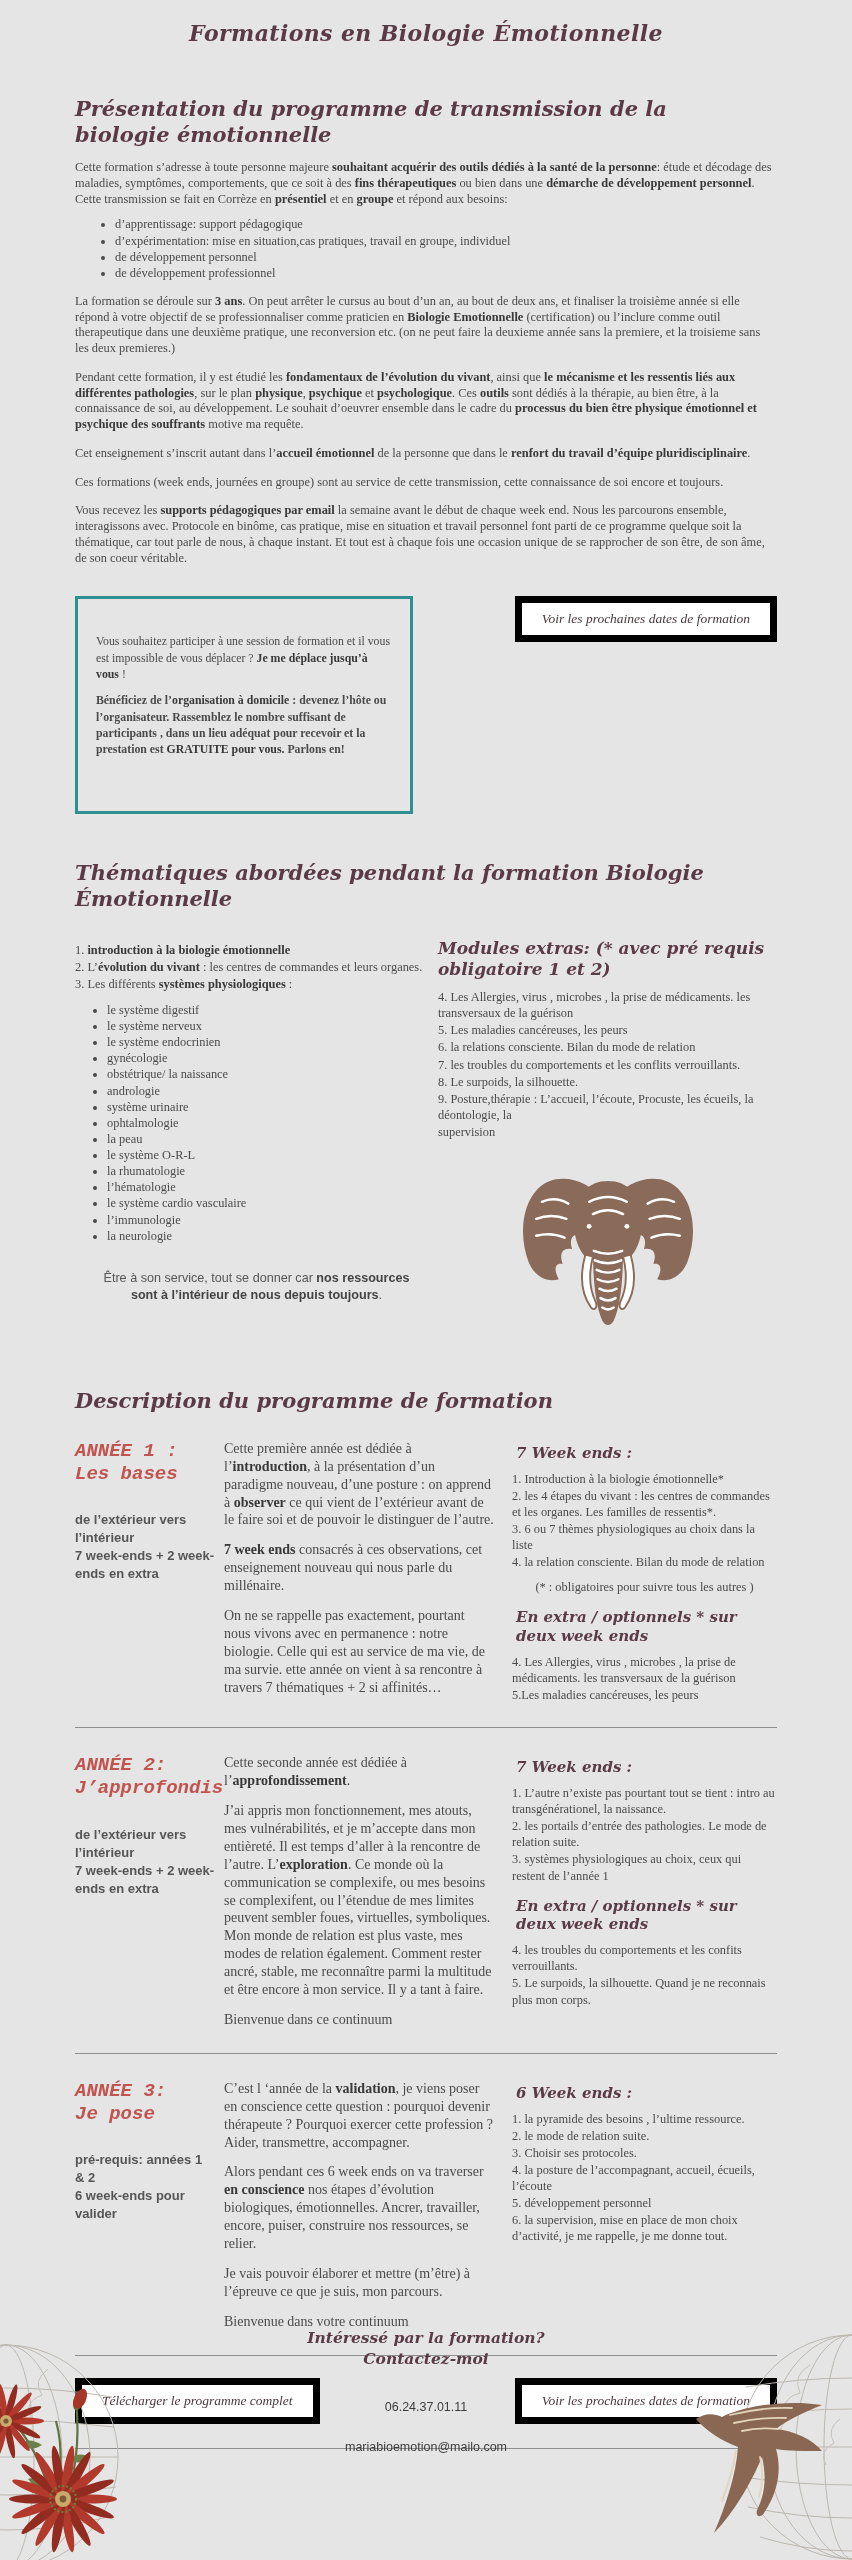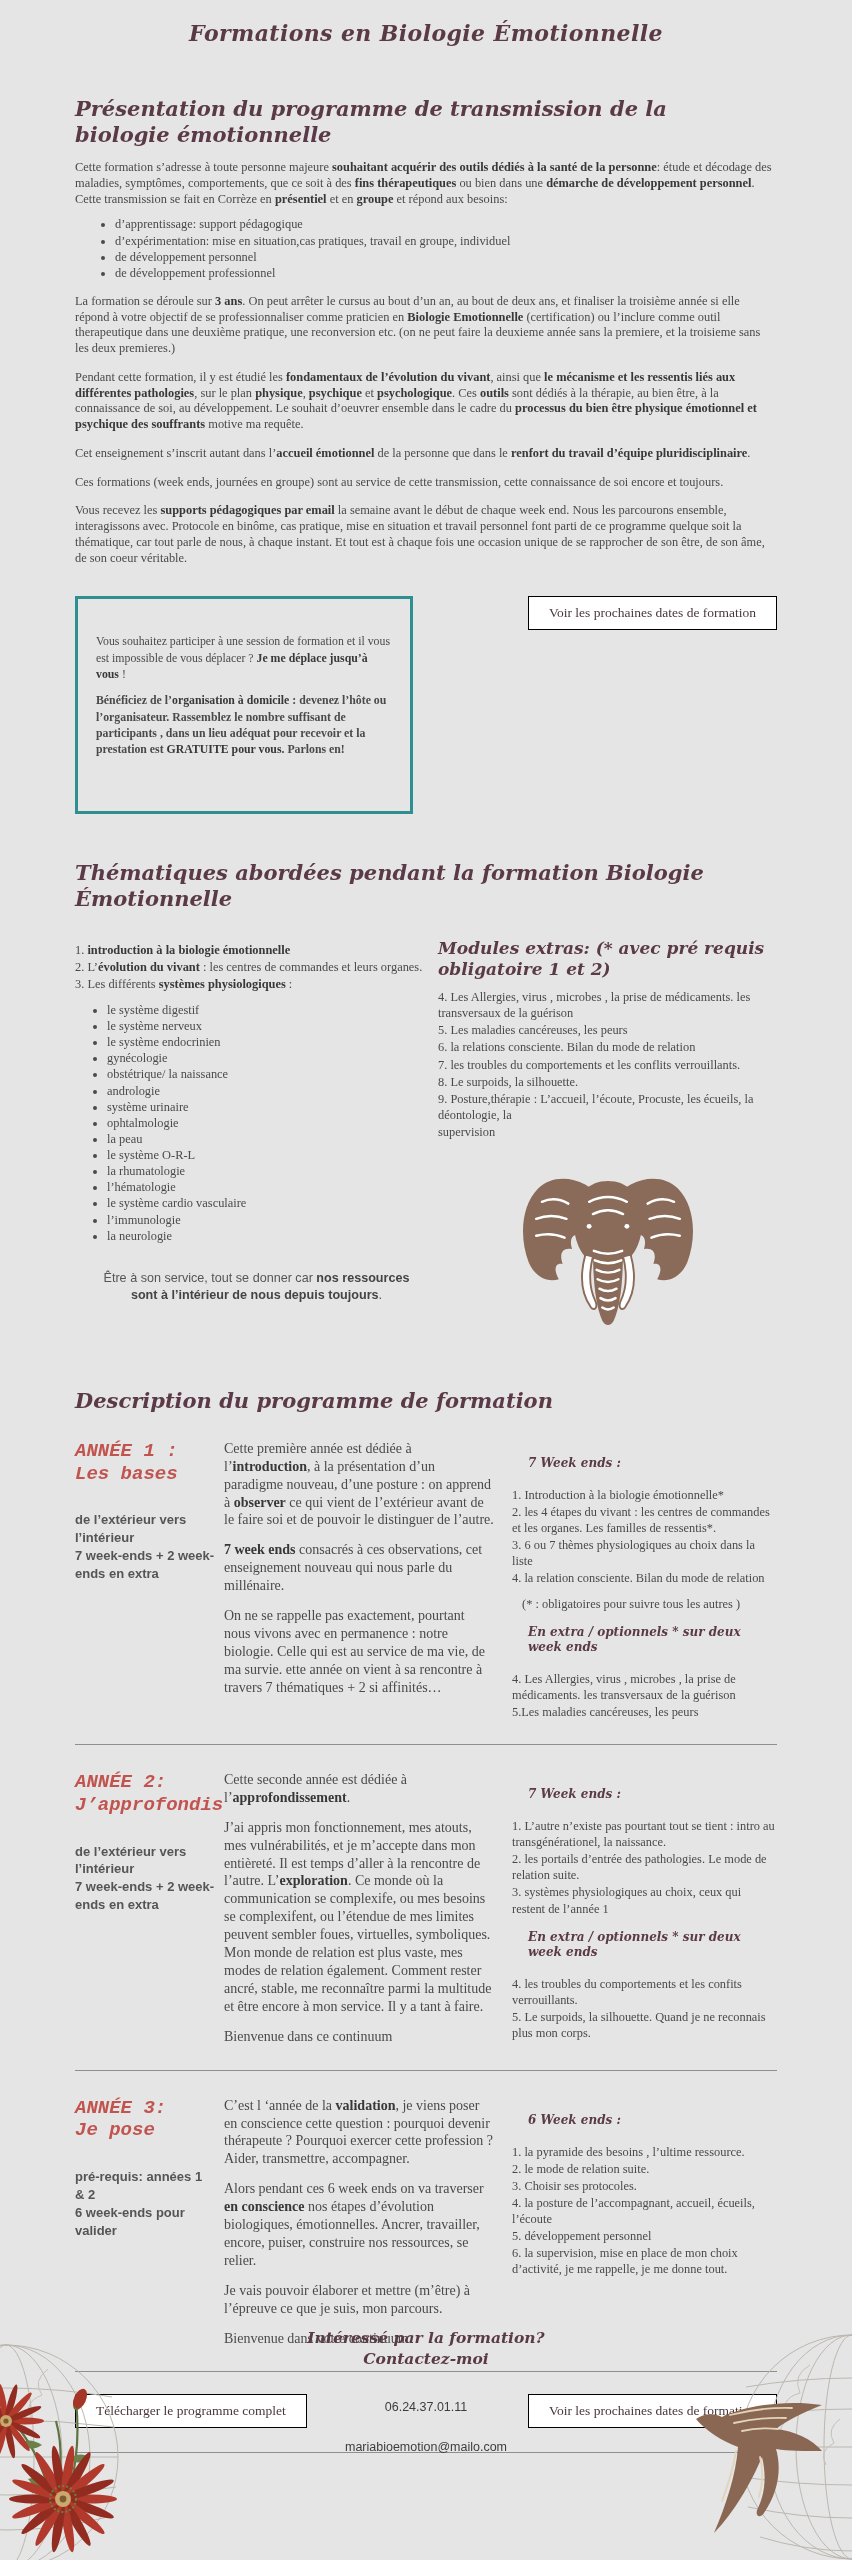--- a/index.html
+++ b/index.html
@@ -22,21 +22,21 @@
   ul.disc li { list-style:disc; margin:0; }
   ul.plain { margin:8px 0 0; padding:0; list-style:none; font-size:12.4px; line-height:1.3; }
   ul.plain li { margin:1px 0 0; }
 
   .box-row { display:flex; justify-content:space-between; align-items:flex-start; margin-top:30px; }
   .home-box { width:338px; border:3px solid #2e8f90; padding:34px 18px 54px; font-size:11.8px; line-height:1.38; }
   .home-box p { margin:0; }
   .home-box p + p { margin-top:10px;font-weight:bold; }
 
   .btn { font-family:"Liberation Serif", serif; font-size:13.5px; color:#4a373c; background:#fff;
-         border:1px solid #000000; padding:8px 20px; cursor:pointer; white-space:nowrap; }
+         border:7px solid #000000; padding:8px 20px; cursor:pointer; white-space:nowrap;font-style:italic; }
 
   .them-cols { display:flex; margin-top:22px; }
   .col-left { width:363px; }
   .col-right { width:339px; }
   ul.systems { margin-top:10px; padding-left:32px; }
   p.closing { font-family:"Liberation Sans", sans-serif; font-size:12.6px; color:#555; text-align:center;
               margin:26px 14px 0; line-height:1.35; }
   p.closing strong { color:#444; }
   h3.extras { font-size:17px; line-height:1.28; margin:4px 0 0; }
   .elephant-wrap { text-align:center; margin-top:24px; }
@@ -44,24 +44,24 @@
   .year-row { display:flex; margin-top:26px; }
   .yc1 { width:140px; }
   .yc2 { width:270px; margin-left:9px; }
   .yc3 { width:265px; margin-left:18px; }
   .year-title { font-family:Liberation Mono, monospace; font-style:italic; font-weight:bold;
                 font-size:19px; color:#c25450; line-height:1.2; }
   .year-labels { margin-top:26px; font-family:"Liberation Sans", sans-serif; font-weight:bold;
                  font-size:13px; color:#555; line-height:1.38; }
   .yc2 p { margin:0; font-size:14px; line-height:1.28; }
   .yc2 p + p { margin-top:12px; }
-  h4.wk { font-size:12px; line-height:1.25; margin:16px; }
+  h4.wk { font-size:15px; line-height:1.25; margin:4px; }
   h4.wk.extra { margin-top:13px; }
   .yc3 ul { margin-top:8px; }
-  p.note { font-size:12.4px; margin:10px 10px 0; }
+  p.note { font-size:12.4px; margin:10px 10px 0;text-align:center; }
 
   hr.div { border:0; border-top:1px solid #8f8f8f; margin:24px 0 0; }
   .actions-row { display:flex; justify-content:space-between; margin-top:22px; }
 
   footer.site-footer { position:absolute; left:0; right:0; bottom:0; height:292px; }
   .f-head { text-align:center; font-size:15.5px; line-height:1.35; margin-top:60px; }
   .f-phone, .f-email { text-align:center; font-family:"Liberation Sans", sans-serif; font-weight:normal;
                        font-size:12.5px; color:#3d3d3d; }
   .f-phone { margin-top:30px; }
   .f-email { margin-top:26px; }

